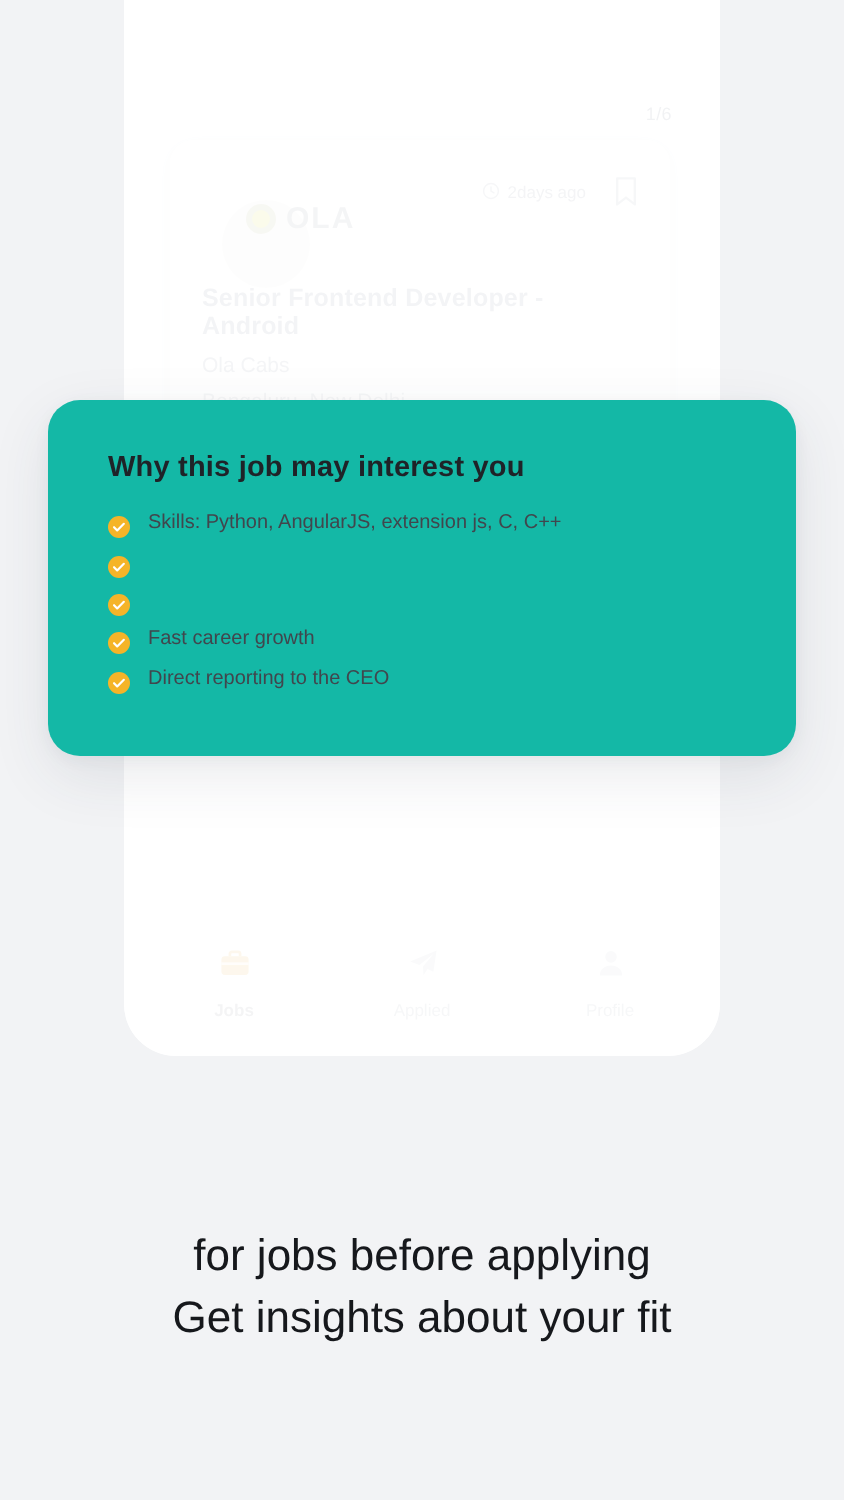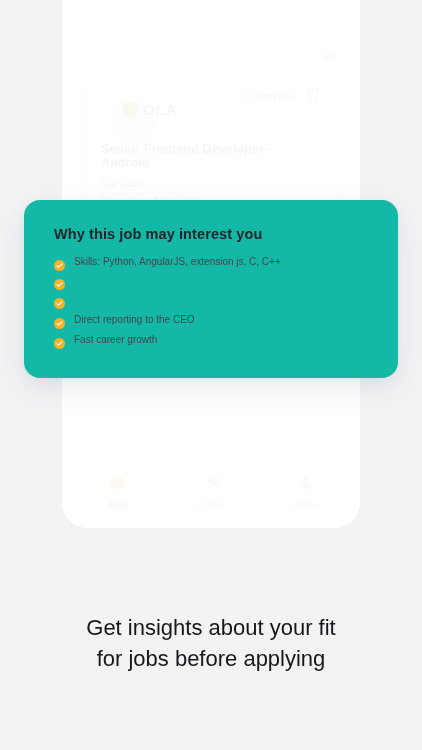--- a/index.html
+++ b/index.html
@@ -207,21 +207,21 @@
     letter-spacing: .1px;
     margin: 0 0 14px 0;
   }
   .insight-list {
     list-style: none;
     margin: 0;
     padding: 0;
   }
   .insight-item {
     display: flex;
-    align-items: center;
+    align-items: flex-start;
     gap: 9px;
     margin-bottom: 8px;
   }
   .check-ic {
     flex: 0 0 auto;
     width: 11px;
     height: 11px;
   }
   .insight-text {
     font-size: 10px;
@@ -348,30 +348,30 @@
         </svg>
       </span>
     </li>
     <li class="insight-item">
       <span class="check-ic">
         <svg width="11" height="11" viewBox="0 0 16 16">
           <circle cx="8" cy="8" r="8" fill="#f5b428"></circle>
           <path d="M4.4 8.2l2.3 2.3 4.8-4.8" fill="none" stroke="#ffffff" stroke-width="1.6" stroke-linecap="round" stroke-linejoin="round"></path>
         </svg>
       </span>
+      <span class="insight-text">Fast career growth</span>
+    </li>
+    <li class="insight-item">
+      <span class="check-ic">
+        <svg width="11" height="11" viewBox="0 0 16 16">
+          <circle cx="8" cy="8" r="8" fill="#f5b428"></circle>
+          <path d="M4.4 8.2l2.3 2.3 4.8-4.8" fill="none" stroke="#ffffff" stroke-width="1.6" stroke-linecap="round" stroke-linejoin="round"></path>
+        </svg>
+      </span>
       <span class="insight-text">Direct reporting to the CEO</span>
-    </li>
-    <li class="insight-item">
-      <span class="check-ic">
-        <svg width="11" height="11" viewBox="0 0 16 16">
-          <circle cx="8" cy="8" r="8" fill="#f5b428"></circle>
-          <path d="M4.4 8.2l2.3 2.3 4.8-4.8" fill="none" stroke="#ffffff" stroke-width="1.6" stroke-linecap="round" stroke-linejoin="round"></path>
-        </svg>
-      </span>
-      <span class="insight-text">Fast career growth</span>
     </li>
   </ul>
 </div>
 
 <div class="caption">
+  <div>for jobs before applying</div>
   <div>Get insights about your fit</div>
-  <div>for jobs before applying</div>
 </div>
 
 </body></html>

